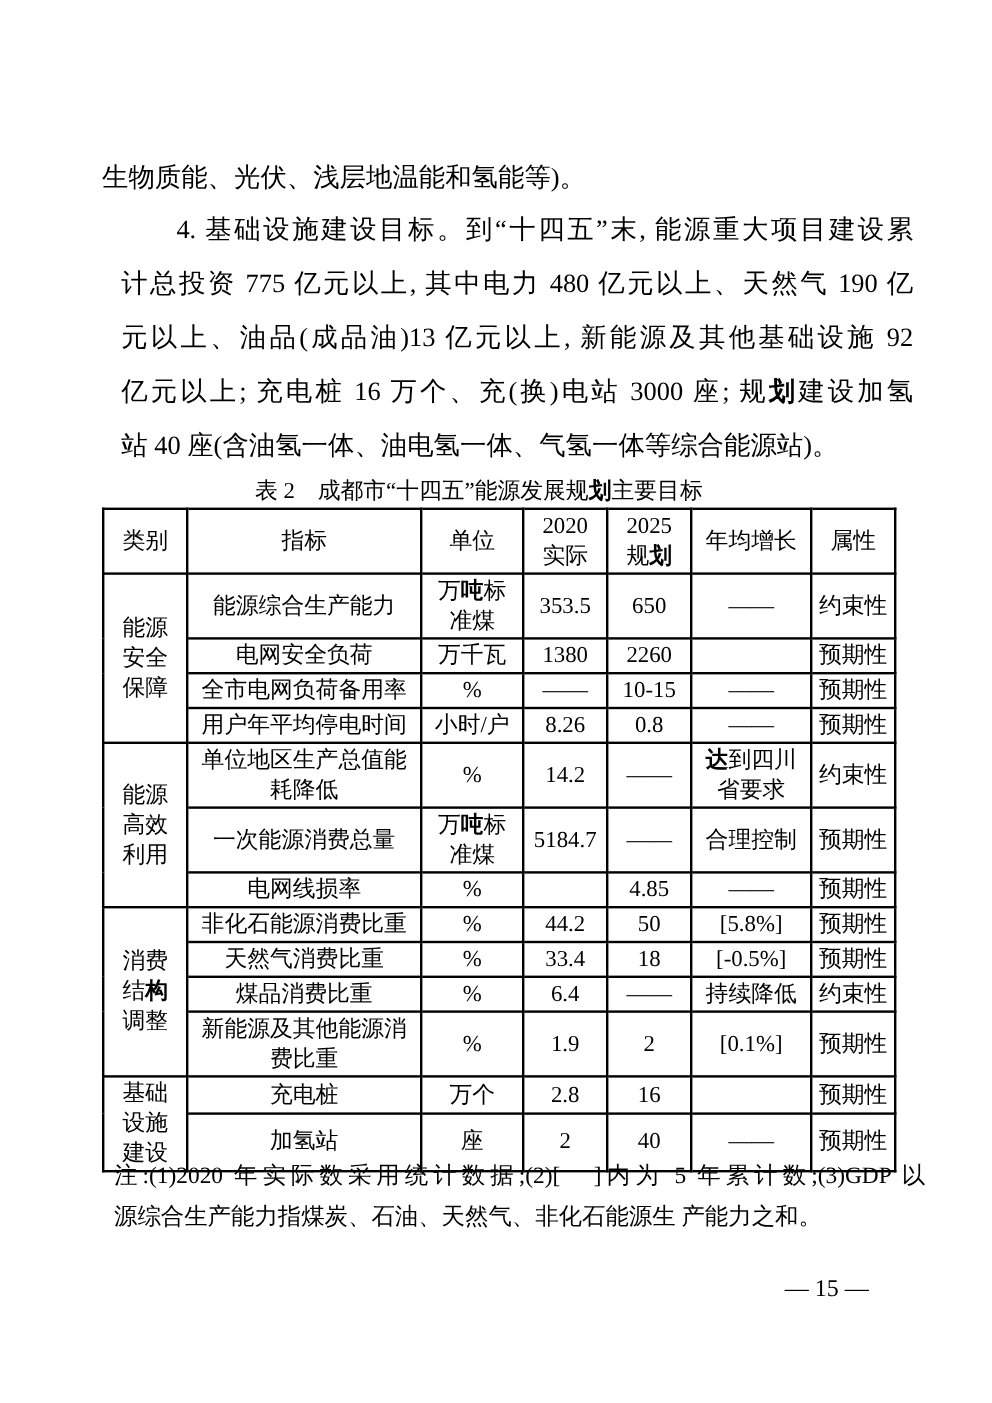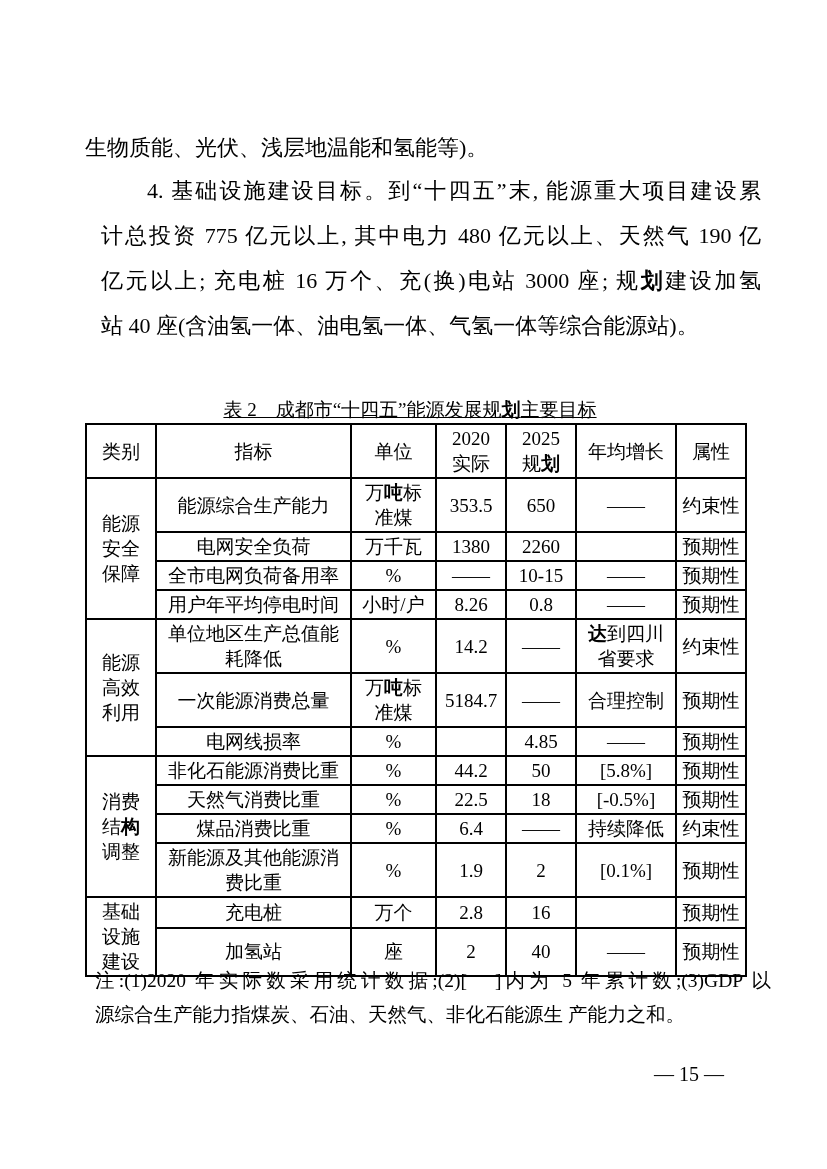--- a/index.html
+++ b/index.html
@@ -4,22 +4,22 @@
 <style>
   html,body{margin:0;padding:0;background:#ffffff;}
   .page{position:relative;width:816px;height:1169px;background:#ffffff;color:#000;
         font-family:"Liberation Serif","DejaVu Serif",serif;overflow:hidden;}
   .cont{position:absolute;left:85px;top:125px;width:660px;font-size:22px;line-height:45px;
         text-align:left;}
   .para{position:absolute;left:85px;top:168px;width:660px;margin-left:16px;}
   .pline{font-size:22px;line-height:45px;text-align:justify;text-align-last:justify;}
   .pline.pfirst{text-indent:46px;}
   .pline.plast{text-align-last:left;}
-  .ttl{position:absolute;left:80px;top:398px;width:660px;text-align:center;
-       font-size:19px;line-height:24px;text-decoration:underline;}
+  .ttl{position:absolute;left:69px;top:398px;width:660px;text-align:center;
+       font-size:19px;line-height:24px;}
   .tblwrap{position:absolute;left:85px;top:423px;width:662px;}
   table{border-collapse:collapse;width:660px;table-layout:fixed;}
   th,td{border:2px solid #000;text-align:center;vertical-align:middle;font-weight:normal;
         font-size:19px;line-height:25px;padding:1px 4px;white-space:nowrap;overflow:hidden;}
   thead tr{height:48px;margin-top:26px;}
   tbody tr{height:28px;}
   tbody tr:last-child{height:46px;font-family:Liberation Serif, serif;}
   b{font-weight:bold;}
   .notes{position:absolute;left:95px;top:949px;width:676px;font-size:19.5px;line-height:33.5px;margin-top:15px;}
   .nline{text-align:justify;text-align-last:justify;}
@@ -29,20 +29,21 @@
 </head>
 <body>
 
 <div class="page">
 
   <div class="cont">生物质能、光伏、浅层地温能和氢能等)。</div>
 
   <div class="para">
     <div class="pline pfirst">4. 基础设施建设目标。到“十四五”末, 能源重大项目建设累</div>
     <div class="pline">计总投资 775 亿元以上, 其中电力 480 亿元以上、天然气 190 亿</div>
+    <div class="pline">元以上、油品(成品油)13 亿元以上, 新能源及其他基础设施 92</div>
     <div class="pline">亿元以上; 充电桩 16 万个、充(换)电站 3000 座; 规<b>划</b>建设加氢</div>
     <div class="pline plast">站 40 座(含油氢一体、油电氢一体、气氢一体等综合能源站)。</div>
   </div>
 
   <div class="ttl">表 2　成都市“十四五”能源发展规<b>划</b>主要目标</div>
 
   <div class="tblwrap">
     <table>
       <colgroup>
         <col style="width:70px">
@@ -128,21 +129,21 @@
             <td>非化石能源消费比重</td>
             <td>%</td>
             <td>44.2</td>
             <td>50</td>
             <td>[5.8%]</td>
             <td>预期性</td>
           </tr>
           <tr>
             <td>天然气消费比重</td>
             <td>%</td>
-            <td>22.5</td>
+            <td>33.4</td>
             <td>18</td>
             <td>[-0.5%]</td>
             <td>预期性</td>
           </tr>
           <tr>
             <td>煤品消费比重</td>
             <td>%</td>
             <td>6.4</td>
             <td>——</td>
             <td>持续降低</td>

